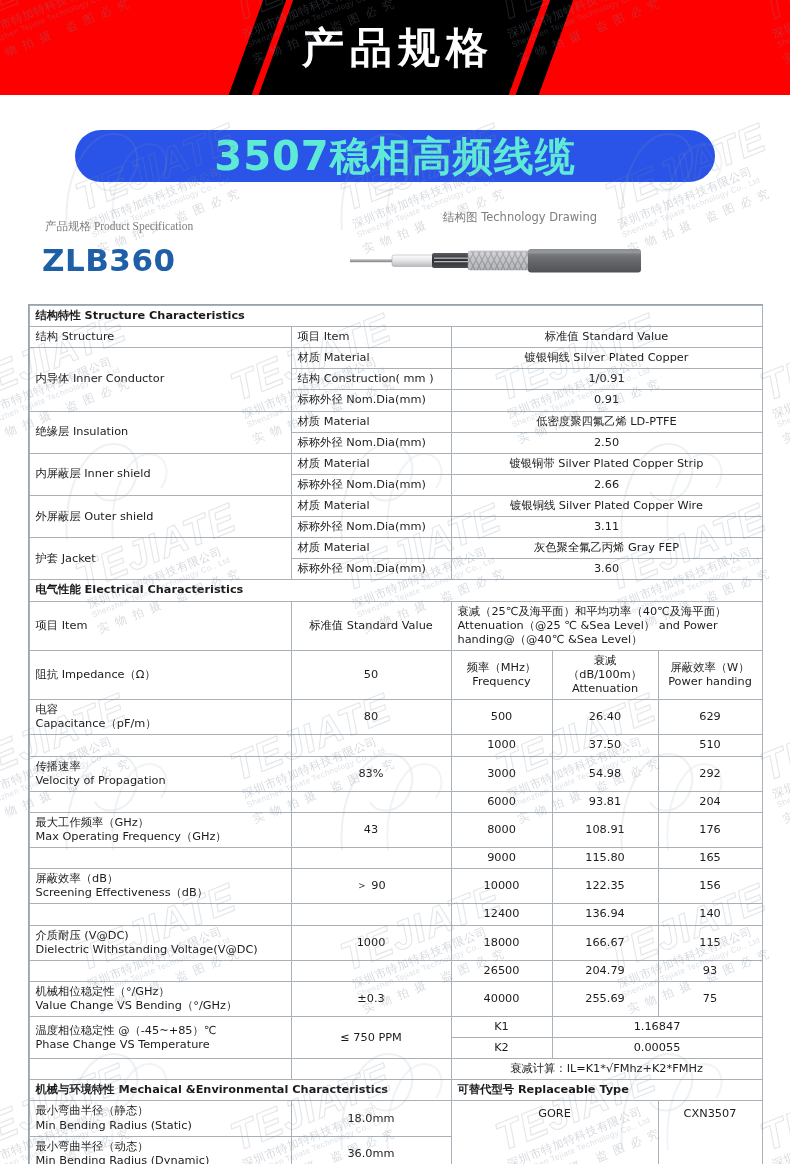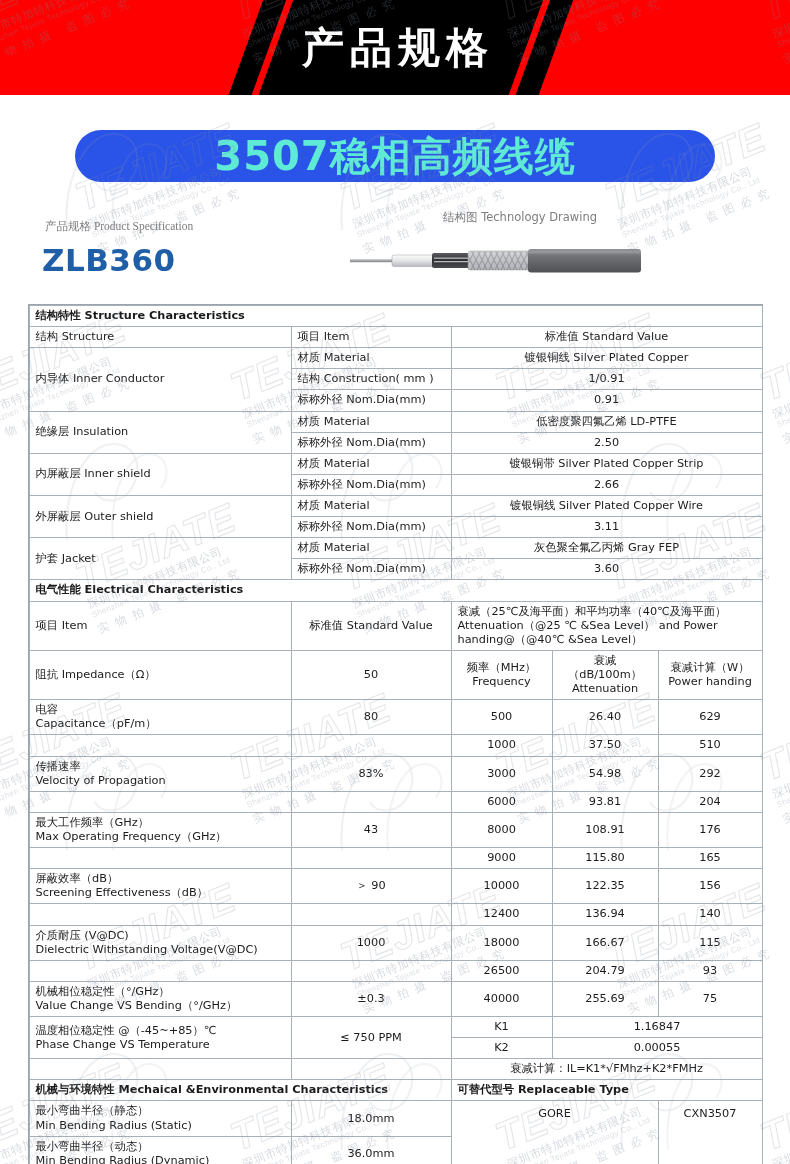--- a/index.html
+++ b/index.html
@@ -382,21 +382,21 @@
         <td class="c">50</td>
         <td class="hd two">
           <span class="cn">频率（MHz）</span>
           <span class="en">Frequency</span>
         </td>
         <td class="hd two">
           <span class="cn">衰减（dB/100m）</span>
           <span class="en">Attenuation</span>
         </td>
         <td class="hd two">
-          <span class="cn">衰减计算（W）</span>
+          <span class="cn">屏蔽效率（W）</span>
           <span class="en">Power handing</span>
         </td>
       </tr>
 
       <tr>
         <td class="l two tall">
           <span class="cn">电容</span>
           <span class="en">Capacitance（pF/m）</span>
         </td>
         <td class="c">80</td>

